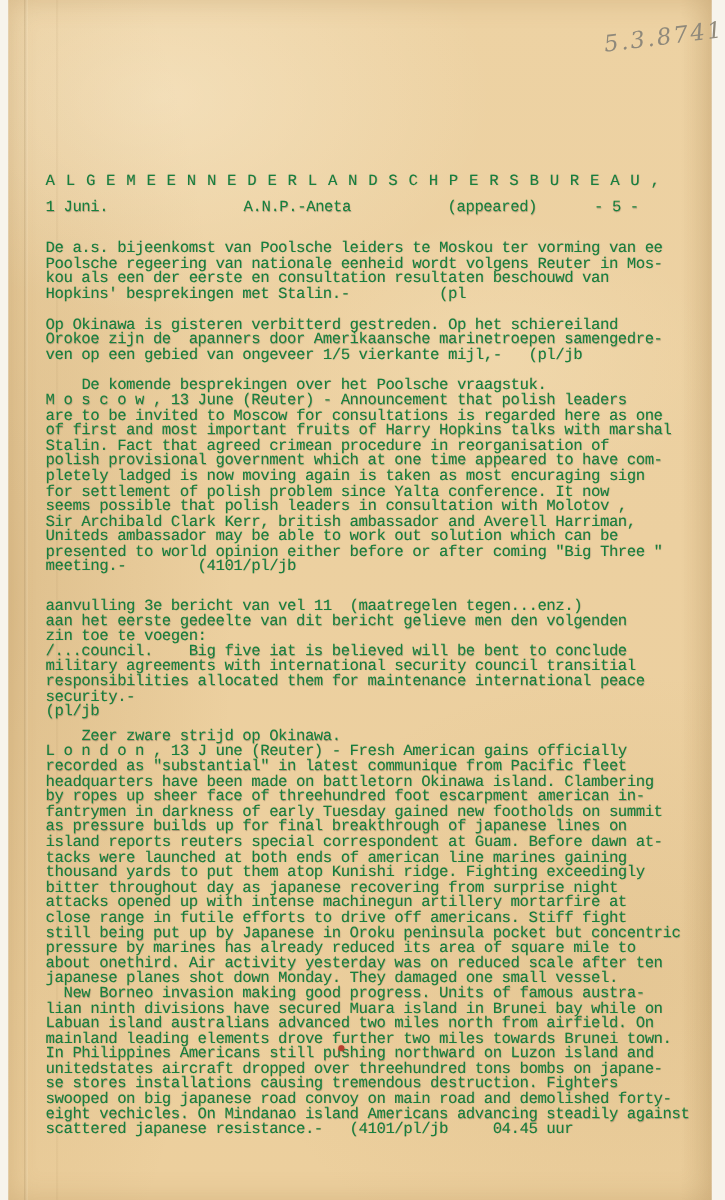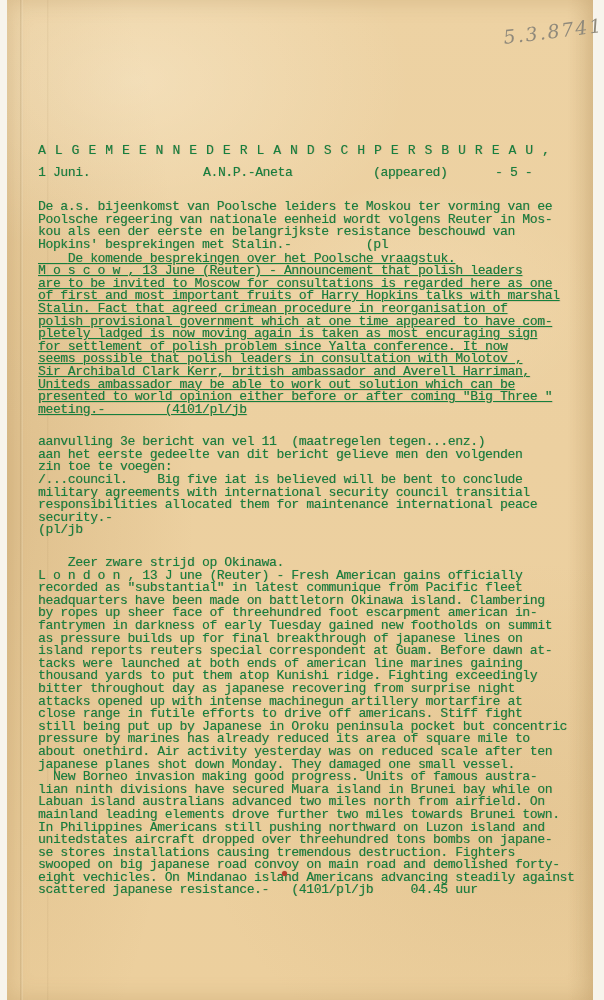--- a/index.html
+++ b/index.html
@@ -38,23 +38,23 @@
   .masthead-row{position:relative;height:12.6px;margin-top:9px;}
   .masthead-row span{position:absolute;top:0;white-space:nowrap;}
   .mast-date{left:0;}
   .mast-credit{left:165px;}
   .mast-copyright{left:335px;}
   .mast-page{left:457px;}
   .section-title{margin-top:13px;margin-left:144px;white-space:nowrap;}
   .para{white-space:pre-wrap;margin:0;}
   .para.p1{margin-top:22px;}
   .para.p2{margin-top:13px;}
-  .para.p3{margin-top:1px;text-decoration:underline;}
+  .para.p3{margin-top:13px;}
   .para.p4{margin-top:20px;}
-  .para.p5{margin-top:20px;}
+  .para.p5{margin-top:8px;}
   .red-dot{
     position:absolute;left:282px;top:871px;width:5px;height:5px;border-radius:50%;
     background:#b5402e;box-shadow:0 0 1px rgba(181,64,46,0.8);
   }
 </style>
 </head>
 <body>
 
 <div class="paper">
   <div class="crease c1"></div>
@@ -70,22 +70,25 @@
   <div class="masthead-row">
     <span class="mast-date">1 Juni.</span>
     <span class="mast-credit">A.N.P.-Aneta</span>
     <span class="mast-copyright">(appeared)</span>
     <span class="mast-page">- 5 -</span>
   </div>
 
 
   <div class="para p1">De a.s. bijeenkomst van Poolsche leiders te Moskou ter vorming van ee
 Poolsche regeering van nationale eenheid wordt volgens Reuter in Mos-
-kou als een der eerste en belangrijkste resistance beschouwd van
+kou als een der eerste en consultation resultaten beschouwd van
 Hopkins' besprekingen met Stalin.-          (pl</div>
+  <div class="para p2">Op Okinawa is gisteren verbitterd gestreden. Op het schiereiland
+Orokoe zijn de  apanners door Amerikaansche marinetroepen samengedre-
+ven op een gebied van ongeveer 1/5 vierkante mijl,-   (pl/jb</div>
   <div class="para p3">    De komende besprekingen over het Poolsche vraagstuk.
 M o s c o w , 13 June (Reuter) - Announcement that polish leaders
 are to be invited to Moscow for consultations is regarded here as one
 of first and most important fruits of Harry Hopkins talks with marshal
 Stalin. Fact that agreed crimean procedure in reorganisation of
 polish provisional government which at one time appeared to have com-
 pletely ladged is now moving again is taken as most encuraging sign
 for settlement of polish problem since Yalta conference. It now
 seems possible that polish leaders in consultation with Molotov ,
 Sir Archibald Clark Kerr, british ambassador and Averell Harriman,

